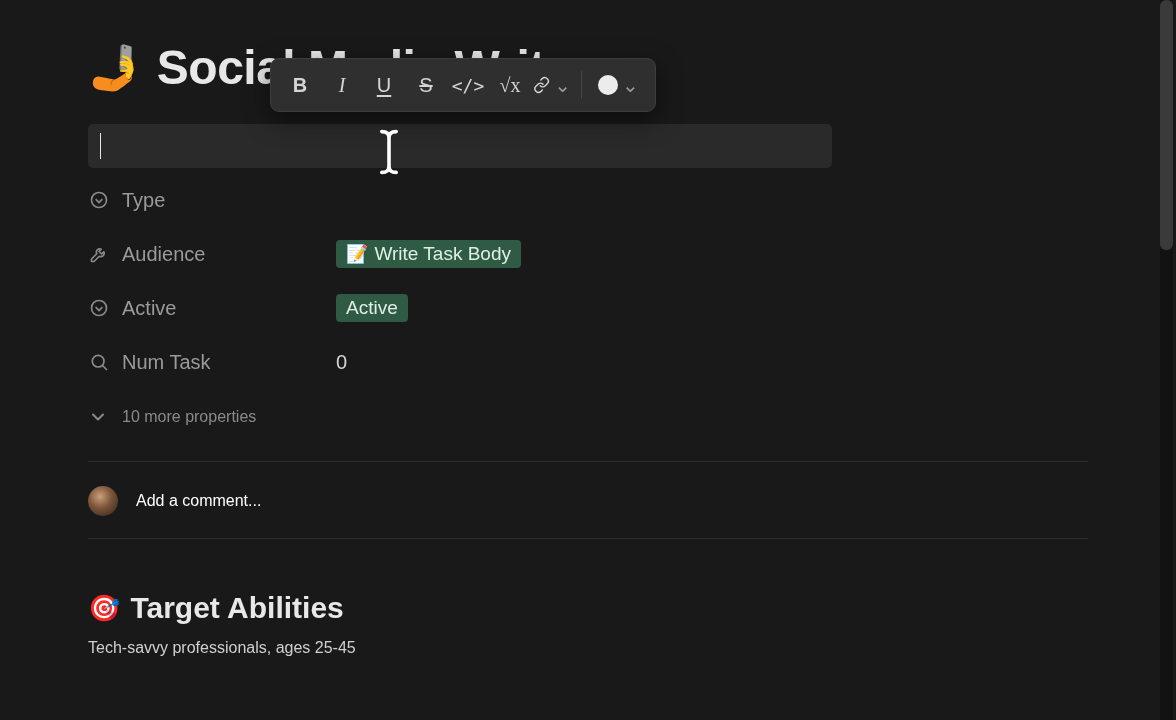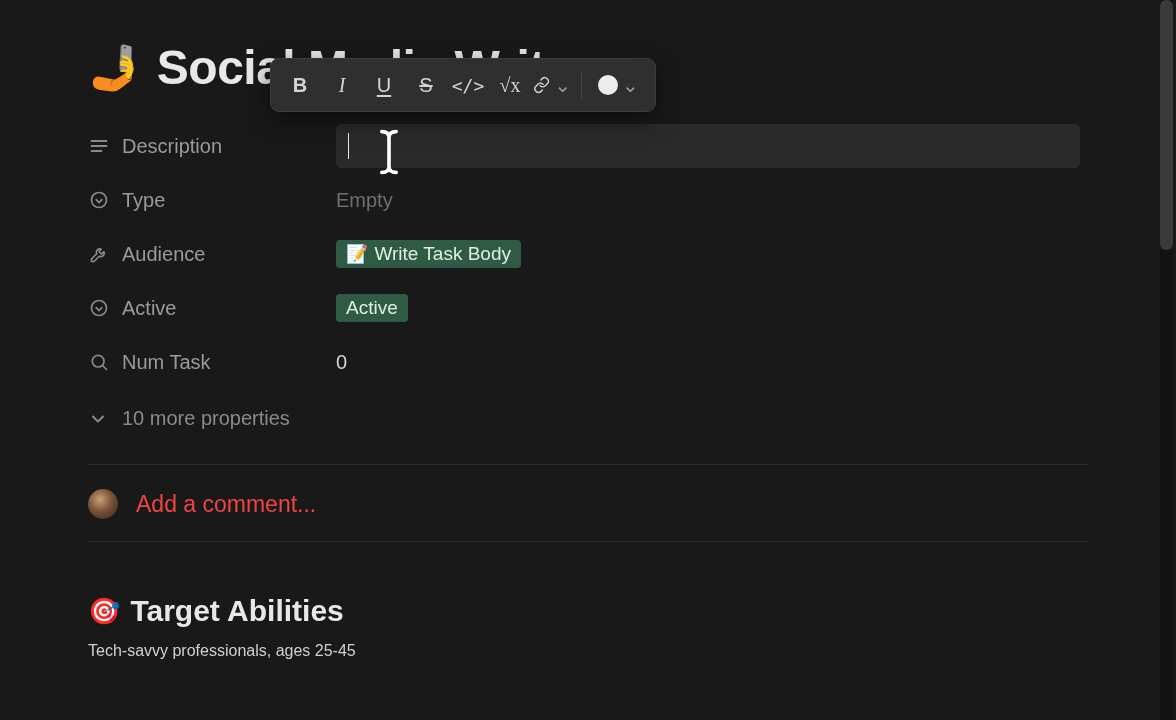--- a/index.html
+++ b/index.html
@@ -97,21 +97,21 @@
     align-items: center;
     gap: 6px;
   }
   .tag .tag-emoji { font-size: 18px; }
   .more-props {
     display: flex;
     align-items: center;
     gap: 14px;
     margin-top: 14px;
     color: #8a8a8a;
-    font-size: 20px;
+    font-size: 16px;
     cursor: pointer;
   }
   .divider {
     height: 1px;
     background: #2c2c2c;
     margin: 34px 0 18px 0;
   }
   .comment-row {
     display: flex;
     align-items: center;
@@ -119,22 +119,22 @@
     padding: 6px 0 22px 0;
   }
   .avatar {
     width: 30px;
     height: 30px;
     border-radius: 50%;
     background: radial-gradient(circle at 40% 35%, #caa17a 0%, #7a5338 45%, #2d231a 100%);
     flex-shrink: 0;
   }
   .comment-placeholder {
-    color: #ef4444;
-    font-size: 23px;
+    color: #ffffff;
+    font-size: 16px;
   }
   .divider2 {
     height: 1px;
     background: #2c2c2c;
     margin-bottom: 52px;
   }
   .body-section {
     margin-top: 20px;
   }
   .body-heading {
@@ -237,49 +237,36 @@
 <div class="page">
 
   <div class="title-row">
     <span class="title-emoji">🤳</span>
     <span class="title-text">Social Media Writer</span>
   </div>
 
   <div class="props">
 
     <div class="prop-row">
-      <div class="prop-label">
-        <span class="icon">
-          <svg viewBox="0 0 24 24" width="20" height="20" fill="none" stroke="currentColor" stroke-width="2.2" stroke-linecap="round">
-              <line x1="3" y1="6" x2="21" y2="6"></line>
-              <line x1="3" y1="12" x2="21" y2="12"></line>
-              <line x1="3" y1="18" x2="15" y2="18"></line>
-            </svg>
-        </span>
-        <span>Description</span>
-      </div>
       <div class="prop-value">
         <div class="desc-input">
           <span class="desc-caret"></span>
         </div>
       </div>
     </div>
 
     <div class="prop-row">
       <div class="prop-label">
         <span class="icon">
           <svg viewBox="0 0 24 24" width="20" height="20" fill="none" stroke="currentColor" stroke-width="2">
               <circle cx="12" cy="12" r="9"></circle>
               <polyline points="8 11 12 15 16 11"></polyline>
             </svg>
         </span>
         <span>Type</span>
-      </div>
-      <div class="prop-value">
-        <span class="empty-placeholder">Empty</span>
       </div>
     </div>
 
     <div class="prop-row">
       <div class="prop-label">
         <span class="icon">
           <svg viewBox="0 0 24 24" width="20" height="20" fill="none" stroke="currentColor" stroke-width="2" stroke-linecap="round" stroke-linejoin="round">
               <path d="M14.7 6.3a4 4 0 0 0-5.4 5.4L3 18v3h3l6.3-6.3a4 4 0 0 0 5.4-5.4L15 12 12 9z"></path>
             </svg>
         </span>

